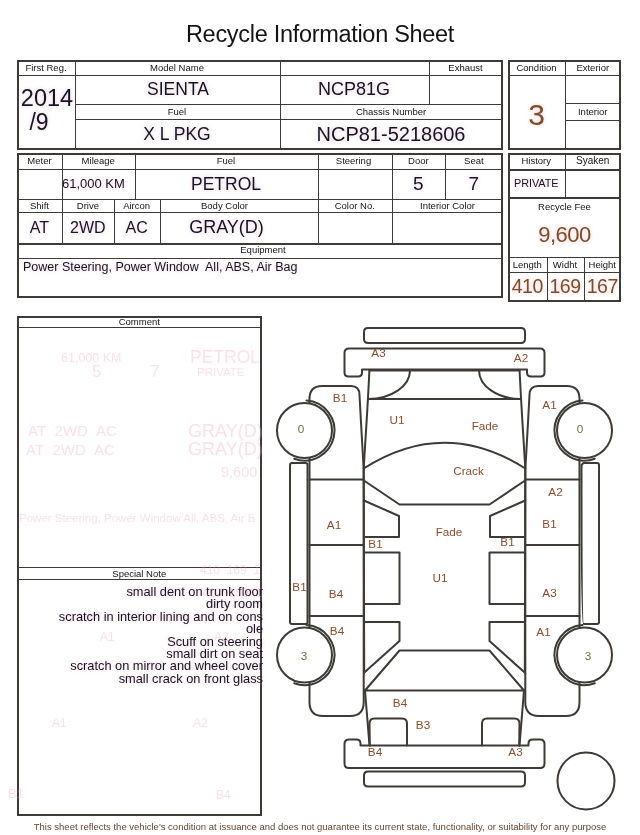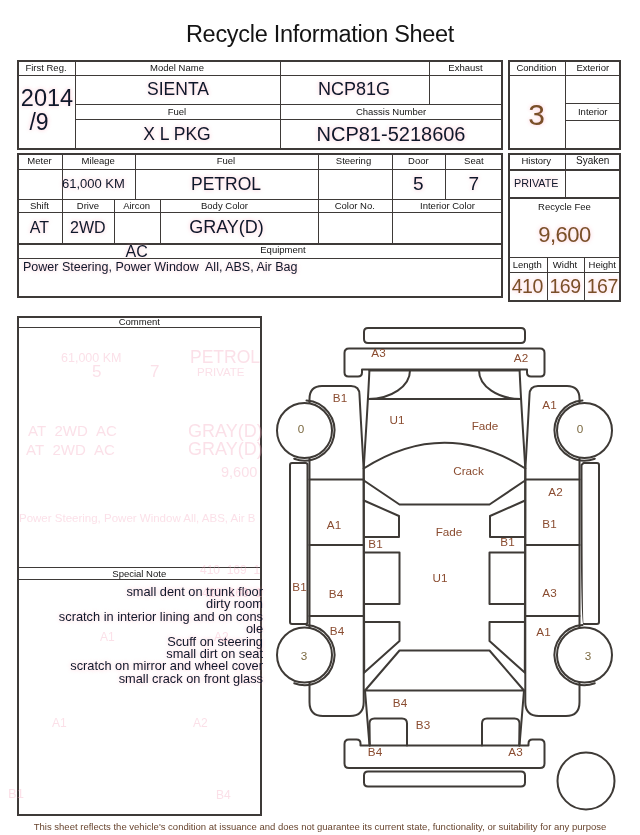--- a/index.html
+++ b/index.html
@@ -125,25 +125,25 @@
 <div class="t hd" style="left:159px;top:198.5px;width:131px;height:13.5px;line-height:13.5px;font-size:9.5px;">Body Color</div>
 
 <div class="t hd" style="left:317.5px;top:198.5px;width:74.5px;height:13.5px;line-height:13.5px;font-size:9.5px;">Color No.</div>
 
 <div class="t hd" style="left:392px;top:198.5px;width:111px;height:13.5px;line-height:13.5px;font-size:9.5px;">Interior Color</div>
 
 <div class="t rv" style="left:17px;top:212px;width:45px;height:31px;line-height:31px;font-size:16px;">AT</div>
 
 <div class="t rv" style="left:62px;top:212px;width:51.8px;height:31px;line-height:31px;font-size:16px;">2WD</div>
 
-<div class="t rv" style="left:113.8px;top:212px;width:45.7px;height:31px;line-height:31px;font-size:16px;margin-top:24px;">AC</div>
+<div class="t rv" style="left:113.8px;top:212px;width:45.7px;height:31px;line-height:31px;font-size:16px;">AC</div>
 
 <div class="t rv" style="left:159px;top:212px;width:135px;height:31px;line-height:31px;font-size:18px;">GRAY(D)</div>
 
-<div class="t hd" style="left:20px;top:243.2px;width:486px;height:14.3px;line-height:14.3px;font-size:9.5px;padding-left:20px;">Equipment</div>
+<div class="t hd" style="left:20px;top:243.2px;width:486px;height:14.3px;line-height:14.3px;font-size:9.5px;">Equipment</div>
 
 <div class="t rv" style="left:23px;top:258.5px;width:478px;height:16px;line-height:16px;font-size:12.5px;text-align:left">Power Steering, Power Window&nbsp; All, ABS, Air Bag</div>
 
 <div class="bx" style="left:508px;top:153px;width:113px;height:148.5px;border-width:2px"></div>
 
 <div class="ln" style="left:564.5px;top:153px;width:1.4px;height:44.3px"></div>
 
 <div class="ln" style="left:508px;top:169.3px;width:113px;height:1.4px"></div>
 
 <div class="ln" style="left:508px;top:197.3px;width:113px;height:1.4px"></div>

